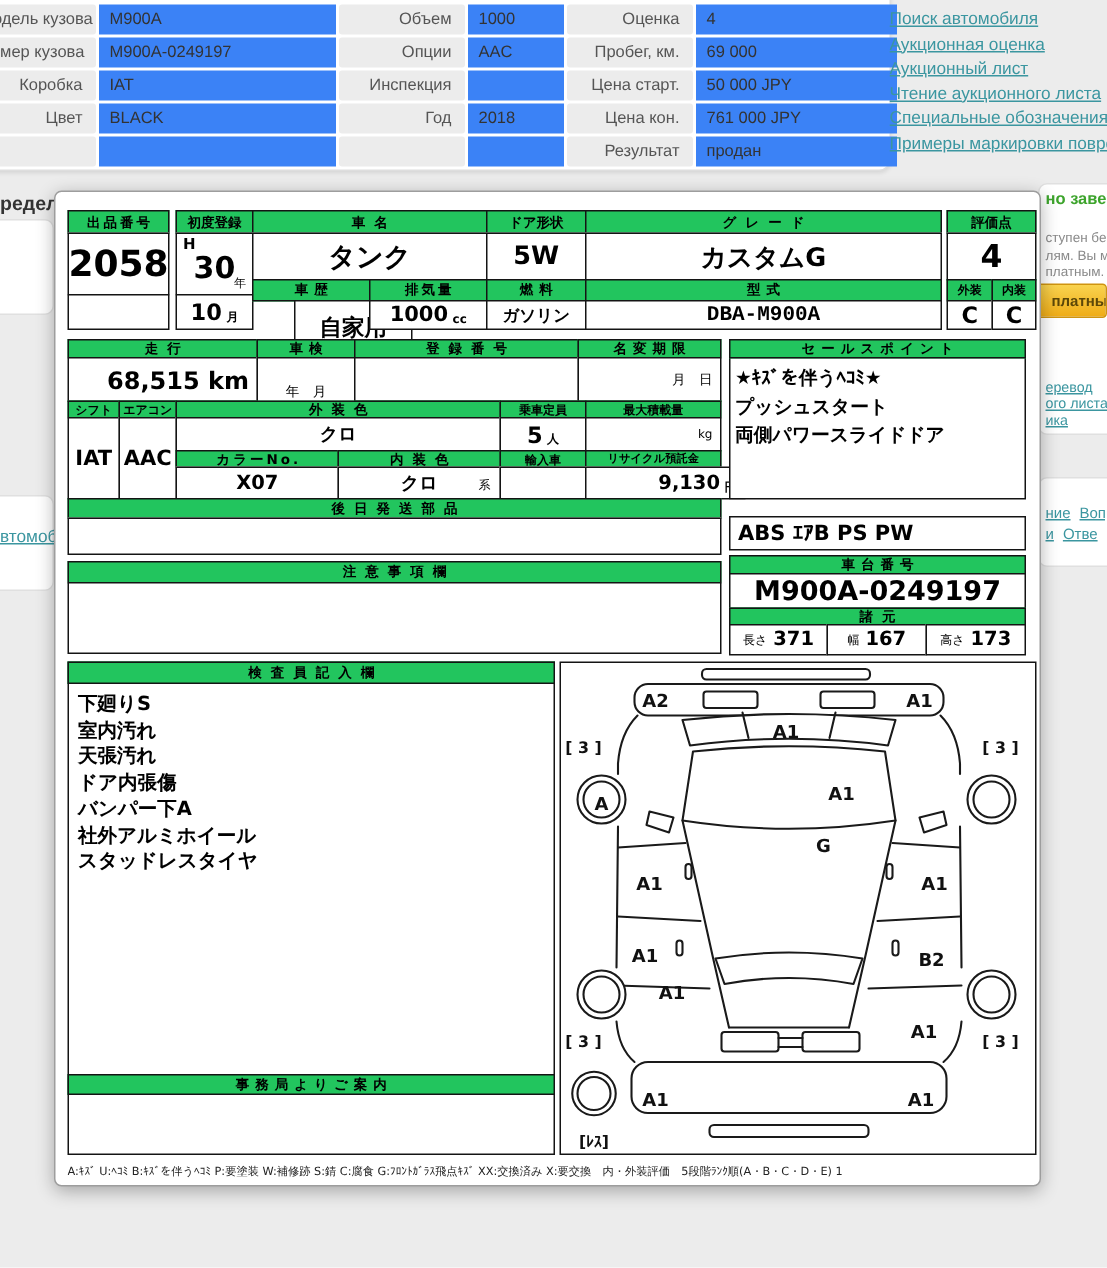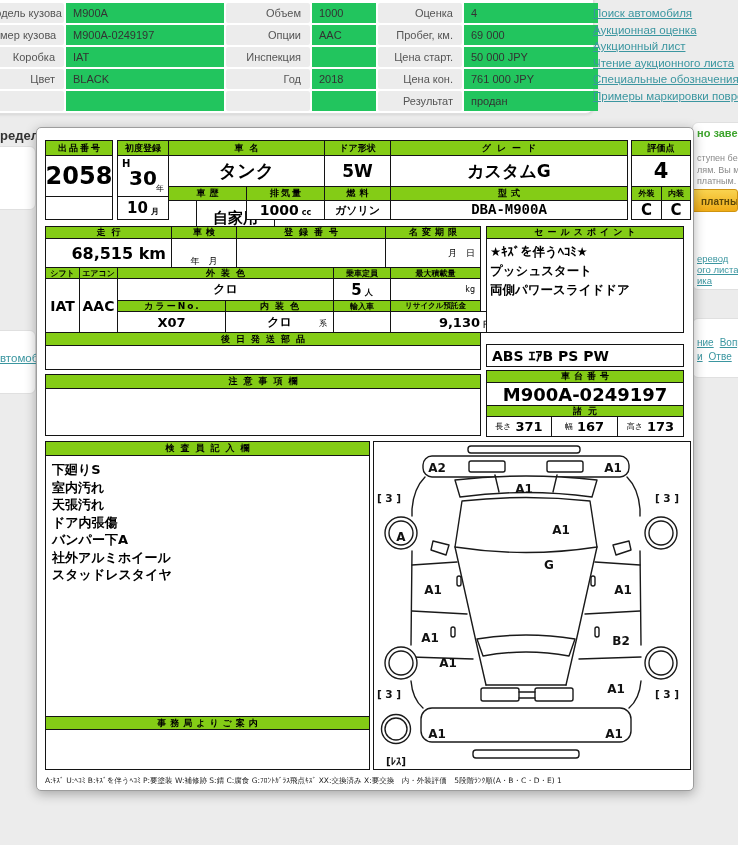--- a/index.html
+++ b/index.html
@@ -14,21 +14,21 @@
     background:#fff; border:1px solid #dedede; border-radius:8px;
     box-shadow:0 1px 3px rgba(0,0,0,.10); z-index:1;
   }
   .veh {
     position:absolute; left:-14px; top:3px; width:604px; z-index:2;
     display:grid; grid-template-columns:78px 158px 84px 64px 84px 134px;
     grid-auto-rows:20px; row-gap:2px; column-gap:2px; font-size:11px;
   }
   .veh .vl { background:#ececec; color:#555; text-align:right; padding-right:9px; line-height:20px;
              white-space:nowrap; overflow:hidden; border-radius:2px; }
-  .veh .vv { background:#22c55e; color:#333; padding-left:7px; line-height:20px; white-space:nowrap; }
+  .veh .vv { background:#3b82f6; color:#333; padding-left:7px; line-height:20px; white-space:nowrap; }
   .top-links { position:absolute; left:593px; top:7px; width:145px; overflow:hidden; z-index:2; }
   .top-links a { display:block; color:#3b96a0; font-size:11.5px; margin-bottom:4.5px;
                  text-decoration:underline; white-space:nowrap; cursor:pointer; }
   
   .bgp { position:absolute; background:#fff; border:1px solid #e0e0e0; border-radius:6px; z-index:1; }
   .frag-heading { position:absolute; left:0; top:128px; font-size:13px; font-weight:bold; color:#333; z-index:2; }
   .frag-link-left { position:absolute; left:0; top:352px; font-size:11.5px; color:#3b96a0;
                     text-decoration:underline; z-index:2; cursor:pointer; }
   .frag-status { position:absolute; left:697px; top:127px; font-size:11px; font-weight:bold; color:#3da42c; z-index:2; white-space:nowrap; }
   .frag-text  { position:absolute; left:697px; top:153px; font-size:9px; color:#8a8a8a; line-height:11.5px; z-index:2; white-space:nowrap; }
@@ -49,21 +49,21 @@
   .popup {
     position:absolute; left:36px; top:127px; width:656px; height:662px;
     background:#fff; border:1px solid #9d9d9d; border-radius:5px;
     box-shadow:0 3px 12px rgba(0,0,0,.30); z-index:5;
   }
   .c {
     position:absolute; box-sizing:border-box; border:1px solid #141414; background:#fff;
     display:flex; align-items:center; justify-content:center;
     font-family:"DejaVu Sans",sans-serif; color:#000; overflow:hidden; white-space:nowrap;
   }
-  .h  { background:#84cc16; font-size:9px; font-weight:bold; }
+  .h  { background:#22c55e; font-size:9px; font-weight:bold; }
   .b  { font-weight:bold; }
   .left  { justify-content:flex-start; padding-left:5px; }
   .right { justify-content:flex-end;  padding-right:5px; }
   .ls2 { letter-spacing:2px; text-indent:2px; }
   .ls4 { letter-spacing:4px; text-indent:4px; }
   .ls6 { letter-spacing:6px; text-indent:6px; }
   .u { font-size:8px; font-weight:bold; margin-left:3px; align-self:flex-end; padding-bottom:2px; }
   .sales-lines { position:absolute; left:453px; top:114px; width:190px; z-index:6;
                  font-family:"DejaVu Sans",sans-serif; }
   .sales-lines div { font-size:12.5px; font-weight:bold; line-height:19px; white-space:nowrap; }

